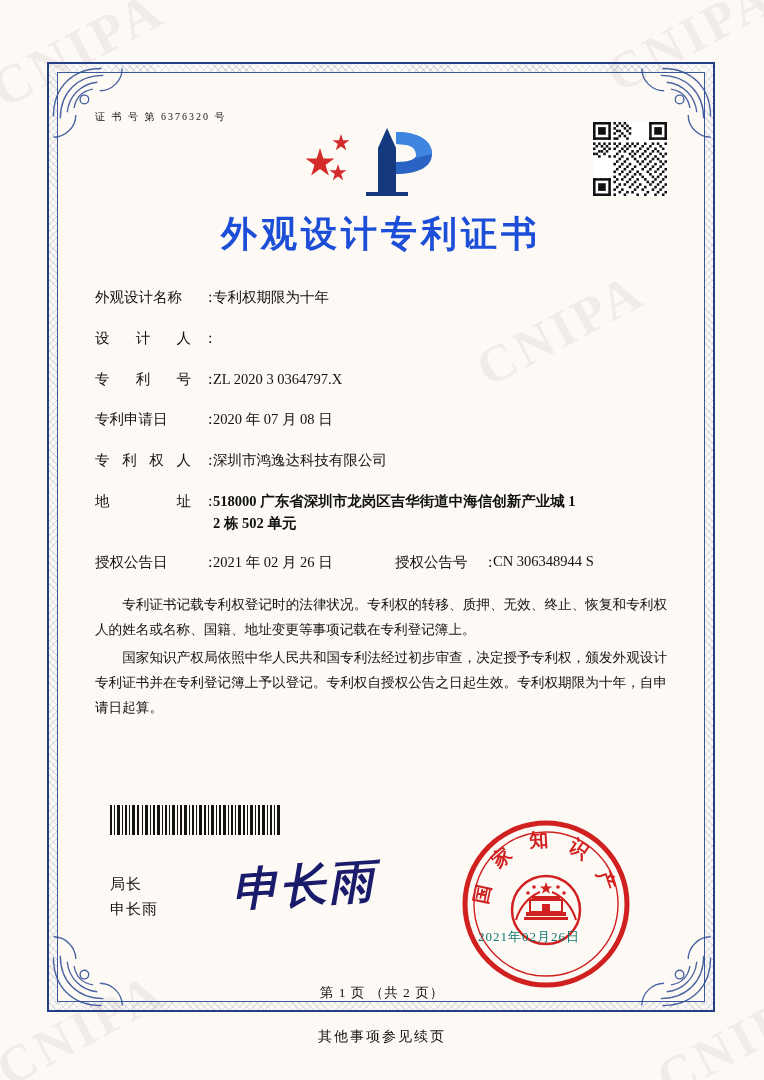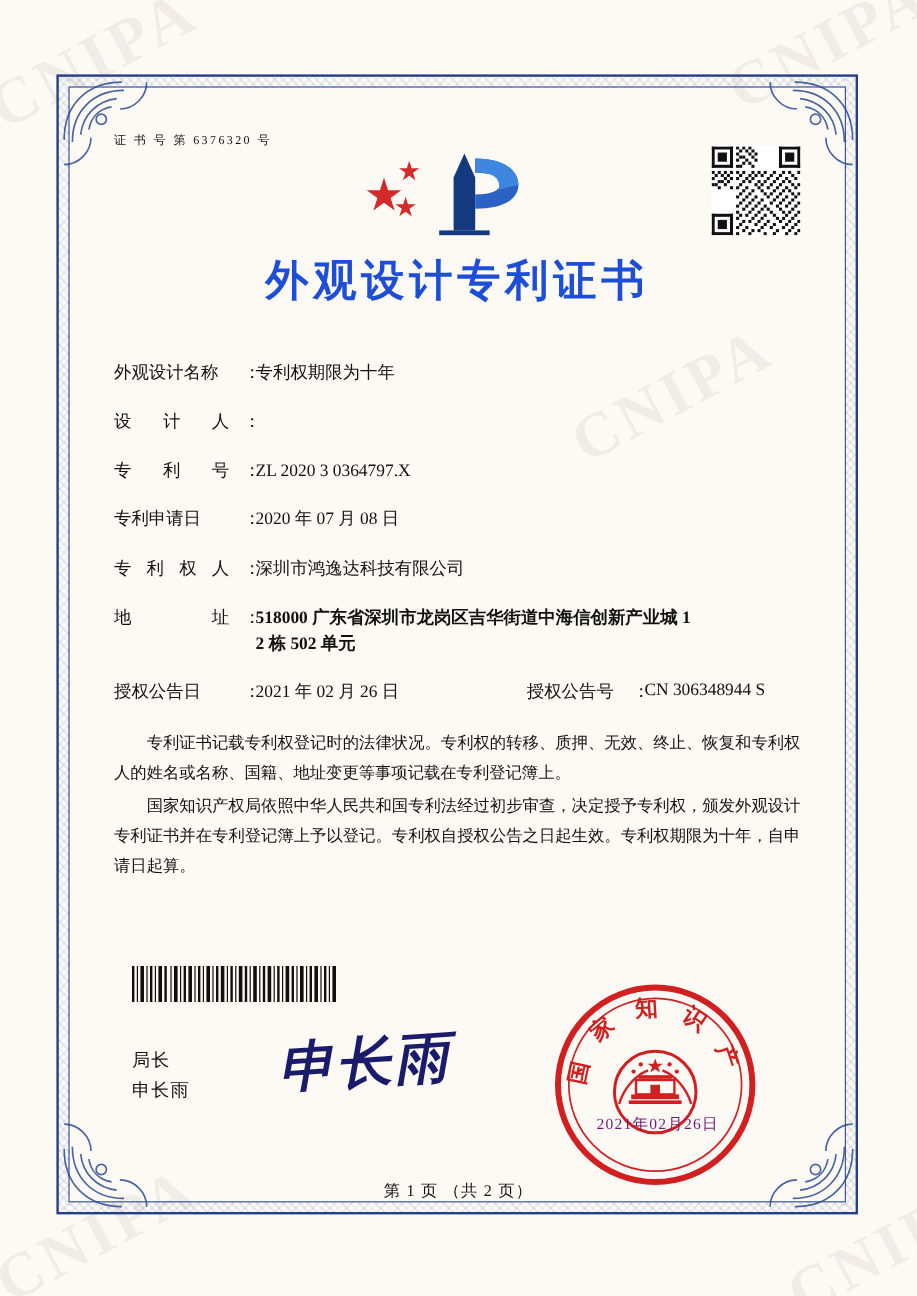--- a/index.html
+++ b/index.html
@@ -115,21 +115,21 @@
     text-align: center;
     font-size: 36px;
     font-weight: bold;
     letter-spacing: 4px;
     color: #1d4ed8;
     margin-top: 6px;
     font-family: "Liberation Serif", "DejaVu Serif", serif;
   }
 
   .fields {
-    margin-top: 42px;
+    margin-top: 28px;
     font-size: 14.5px;
     color: #111;
   }
   .field-row {
     display: flex;
     align-items: flex-start;
     margin-bottom: 19px;
     line-height: 1.5;
   }
   .field-label {
@@ -140,21 +140,21 @@
   }
   .lbl-spread {
     display: inline-block;
     width: 96px;
     text-align: justify;
     text-align-last: justify;
   }
   .field-colon { width: 10px; flex: 0 0 10px; }
   .field-value { flex: 1 1 auto; }
 
-  .row-two { display: flex; align-items: flex-start; margin-bottom: 4px; gap: 44px; }
+  .row-two { display: flex; align-items: flex-start; margin-bottom: 4px; }
   .col-left { display: flex; flex: 0 0 300px; }
   .col-right { display: flex; flex: 1 1 auto; }
   .col-right .field-label { width: 88px; flex: 0 0 88px; }
 
   .paragraphs {
     margin-top: 20px;
     font-size: 13.6px;
     line-height: 1.85;
     color: #111;
     text-align: justify;
@@ -194,23 +194,22 @@
   
   .seal {
     position: absolute;
     left: 460px; top: 818px;
     width: 172px; height: 172px;
   }
   .seal-date {
     position: absolute;
     left: 478px; top: 928px;
     width: 140px;
-    text-align: center;
     font-size: 13px;
-    color: #701a75;
+    color: #0f766e;
     letter-spacing: 1px;
     font-family: "Liberation Serif", serif;
   }
 
   
   .page-num {
     position: absolute;
     left: 0; right: 0; top: 984px;
     text-align: center;
     font-size: 13.5px;
@@ -650,14 +649,15 @@
       <circle cx="12" cy="-23" r="1.8" fill="#d02020"></circle>
       <circle cx="18" cy="-17" r="1.8" fill="#d02020"></circle>
 
       <path d="M-30 10 C-26 -4 -16 -14 -6 -18" fill="none" stroke="#d02020" stroke-width="2"></path>
       <path d="M30 10 C26 -4 16 -14 6 -18" fill="none" stroke="#d02020" stroke-width="2"></path>
     </g>
   </svg>
   <div class="seal-date">2021年02月26日</div>
 
   <div class="page-num">第 1 页 （共 2 页）</div>
+  <div class="footer-note">其他事项参见续页</div>
 
 </div>
 
 </body></html>

